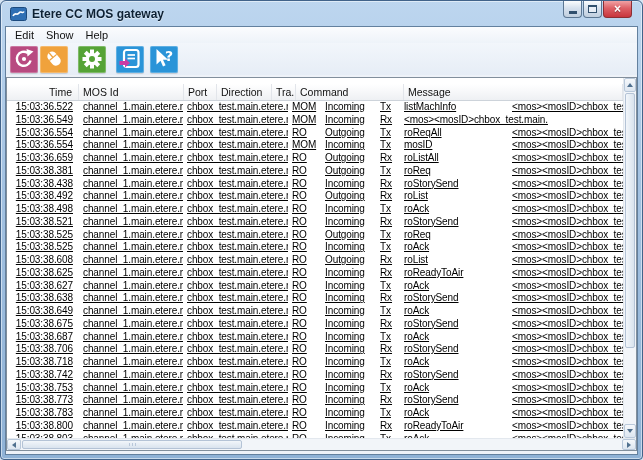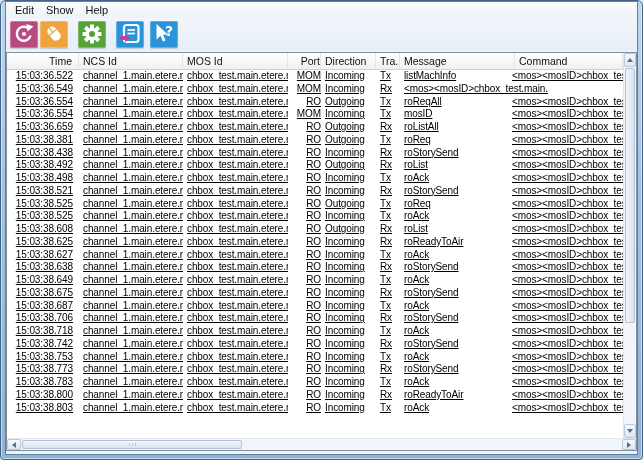--- a/index.html
+++ b/index.html
@@ -44,28 +44,28 @@
   .tbtn svg{ width:24px; height:24px; }
   .tbtn + .tbtn{ margin-left:2px; }
   .tbtn.gap10{ margin-left:10px; }
   .tbtn.gap6{ margin-left:6px; }
 
   
   .table-wrap{ flex:1; margin:2px 0 3px 0; border:1px solid #828f9c; background:#fff; display:flex; flex-direction:column; overflow:hidden; }
   .table-main{ flex:1; display:flex; overflow:hidden; }
   .table-cols{ flex:1; display:flex; flex-direction:column; overflow:hidden; }
 
-  .thead{ flex:0 0 17px; display:flex; background:linear-gradient(#ffffff,#f5f6f8 60%,#eef0f3); border-bottom:1px solid #cdd3da; }
+  .thead{ flex:0 0 17px; display:flex; background:linear-gradient(#ffffff,#f5f6f8 60%,#eef0f3); border-bottom:1px solid #cdd3da;margin-top:6px; }
   .th{ font-size:10.5px; color:#111; line-height:16px; padding-left:4px; border-right:1px solid #e2e5ea; overflow:hidden; white-space:nowrap; }
   .tbody{ flex:1; overflow:hidden; }
   .trow{ display:flex; height:12.75px;text-decoration:underline; }
   .tcell{ font-size:10px; letter-spacing:-0.1px; color:#000; line-height:12.7px; padding-left:4px;
           overflow:hidden; white-space:nowrap; }
   .c0{ flex:0 0 72px; text-align:right; padding-right:6px; padding-left:0; }
-  .c1{ flex:0 0 104px; } .c2{ flex:0 0 105px; } .c3{ flex:0 0 33px;text-align:right; }
+  .c1{ flex:0 0 104px; } .c2{ flex:0 0 105px; } .c3{ flex:0 0 33px; }
   .c4{ flex:0 0 55px; } .c5{ flex:0 0 24px; } .c6{ flex:0 0 108px; }
   .c7{ flex:1; }
 
   
   .vscroll{ flex:0 0 13px; background:#f2f5f9; border-left:1px solid #e3e8ee; display:flex; flex-direction:column; }
   .hscroll{ flex:0 0 12px; background:#f2f5f9; border-top:1px solid #e3e8ee; display:flex; }
   .sbtn{ background:linear-gradient(#f5f8fb,#dde6f0); border:1px solid #b9c8da; border-radius:2px;
          display:flex; align-items:center; justify-content:center; }
   .vscroll .sbtn{ height:14px; flex:0 0 14px; }
   .hscroll .sbtn{ width:14px; flex:0 0 14px; }
@@ -81,20 +81,38 @@
   .arr-up{ border-left:3.5px solid transparent; border-right:3.5px solid transparent; border-bottom:4.5px solid #50708f; }
   .arr-down{ border-left:3.5px solid transparent; border-right:3.5px solid transparent; border-top:4.5px solid #50708f; }
   .arr-left{ border-top:3.5px solid transparent; border-bottom:3.5px solid transparent; border-right:4.5px solid #50708f; }
   .arr-right{ border-top:3.5px solid transparent; border-bottom:3.5px solid transparent; border-left:4.5px solid #50708f; }
 </style>
 </head>
 <body>
 
 <div class="window">
 
+  <div class="titlebar">
+    <svg class="title-icon" viewBox="0 0 17 16">
+      <rect x="0.5" y="1.5" width="16" height="13" rx="2" fill="#2f6fb4" stroke="#1c4a7e"></rect>
+      <path d="M3 10 C5 5.5, 7 10, 9 7 S 12.5 8.5, 14 5.5" stroke="#fff" stroke-width="1.6" fill="none"></path>
+    </svg>
+    <span class="title-text">Etere CC MOS gateway</span>
+    <div class="winbtns">
+      <div class="winbtn">
+          <div class="glyph-min"></div>
+        </div>
+      <div class="winbtn">
+          <div class="glyph-max"></div>
+        </div>
+      <div class="winbtn close">
+          <span class="glyph-close">×</span>
+        </div>
+    </div>
+  </div>
 
   <div class="client">
 
     <div class="menubar">
       <span class="menu-item">Edit</span>
       <span class="menu-item">Show</span>
       <span class="menu-item">Help</span>
     </div>
 
     <div class="toolbar">
@@ -140,27 +158,26 @@
           <text x="13" y="13.5" font-size="14" font-weight="bold" fill="#fff" font-family="DejaVu Sans, sans-serif">?</text>
         </svg>
       </div>
     </div>
 
     <div class="table-wrap">
       <div class="table-main">
         <div class="table-cols">
           <div class="thead">
             <div class="th c0">Time</div>
-            <div class="th c1">NCS Id</div>
             <div class="th c2">MOS Id</div>
             <div class="th c3">Port</div>
             <div class="th c4">Direction</div>
             <div class="th c5">Tra...</div>
+            <div class="th c6">Command</div>
             <div class="th c7">Message</div>
-            <div class="th c6">Command</div>
           </div>
           <div class="tbody">
               <div class="trow">
                 <div class="tcell c0">15:03:36.522</div>
                 <div class="tcell c1">channel_1.main.etere.ncs</div>
                 <div class="tcell c2">chbox_test.main.etere.m...</div>
                 <div class="tcell c3">MOM</div>
                 <div class="tcell c4">Incoming</div>
                 <div class="tcell c5">Tx</div>
                 <div class="tcell c6">listMachInfo</div>

